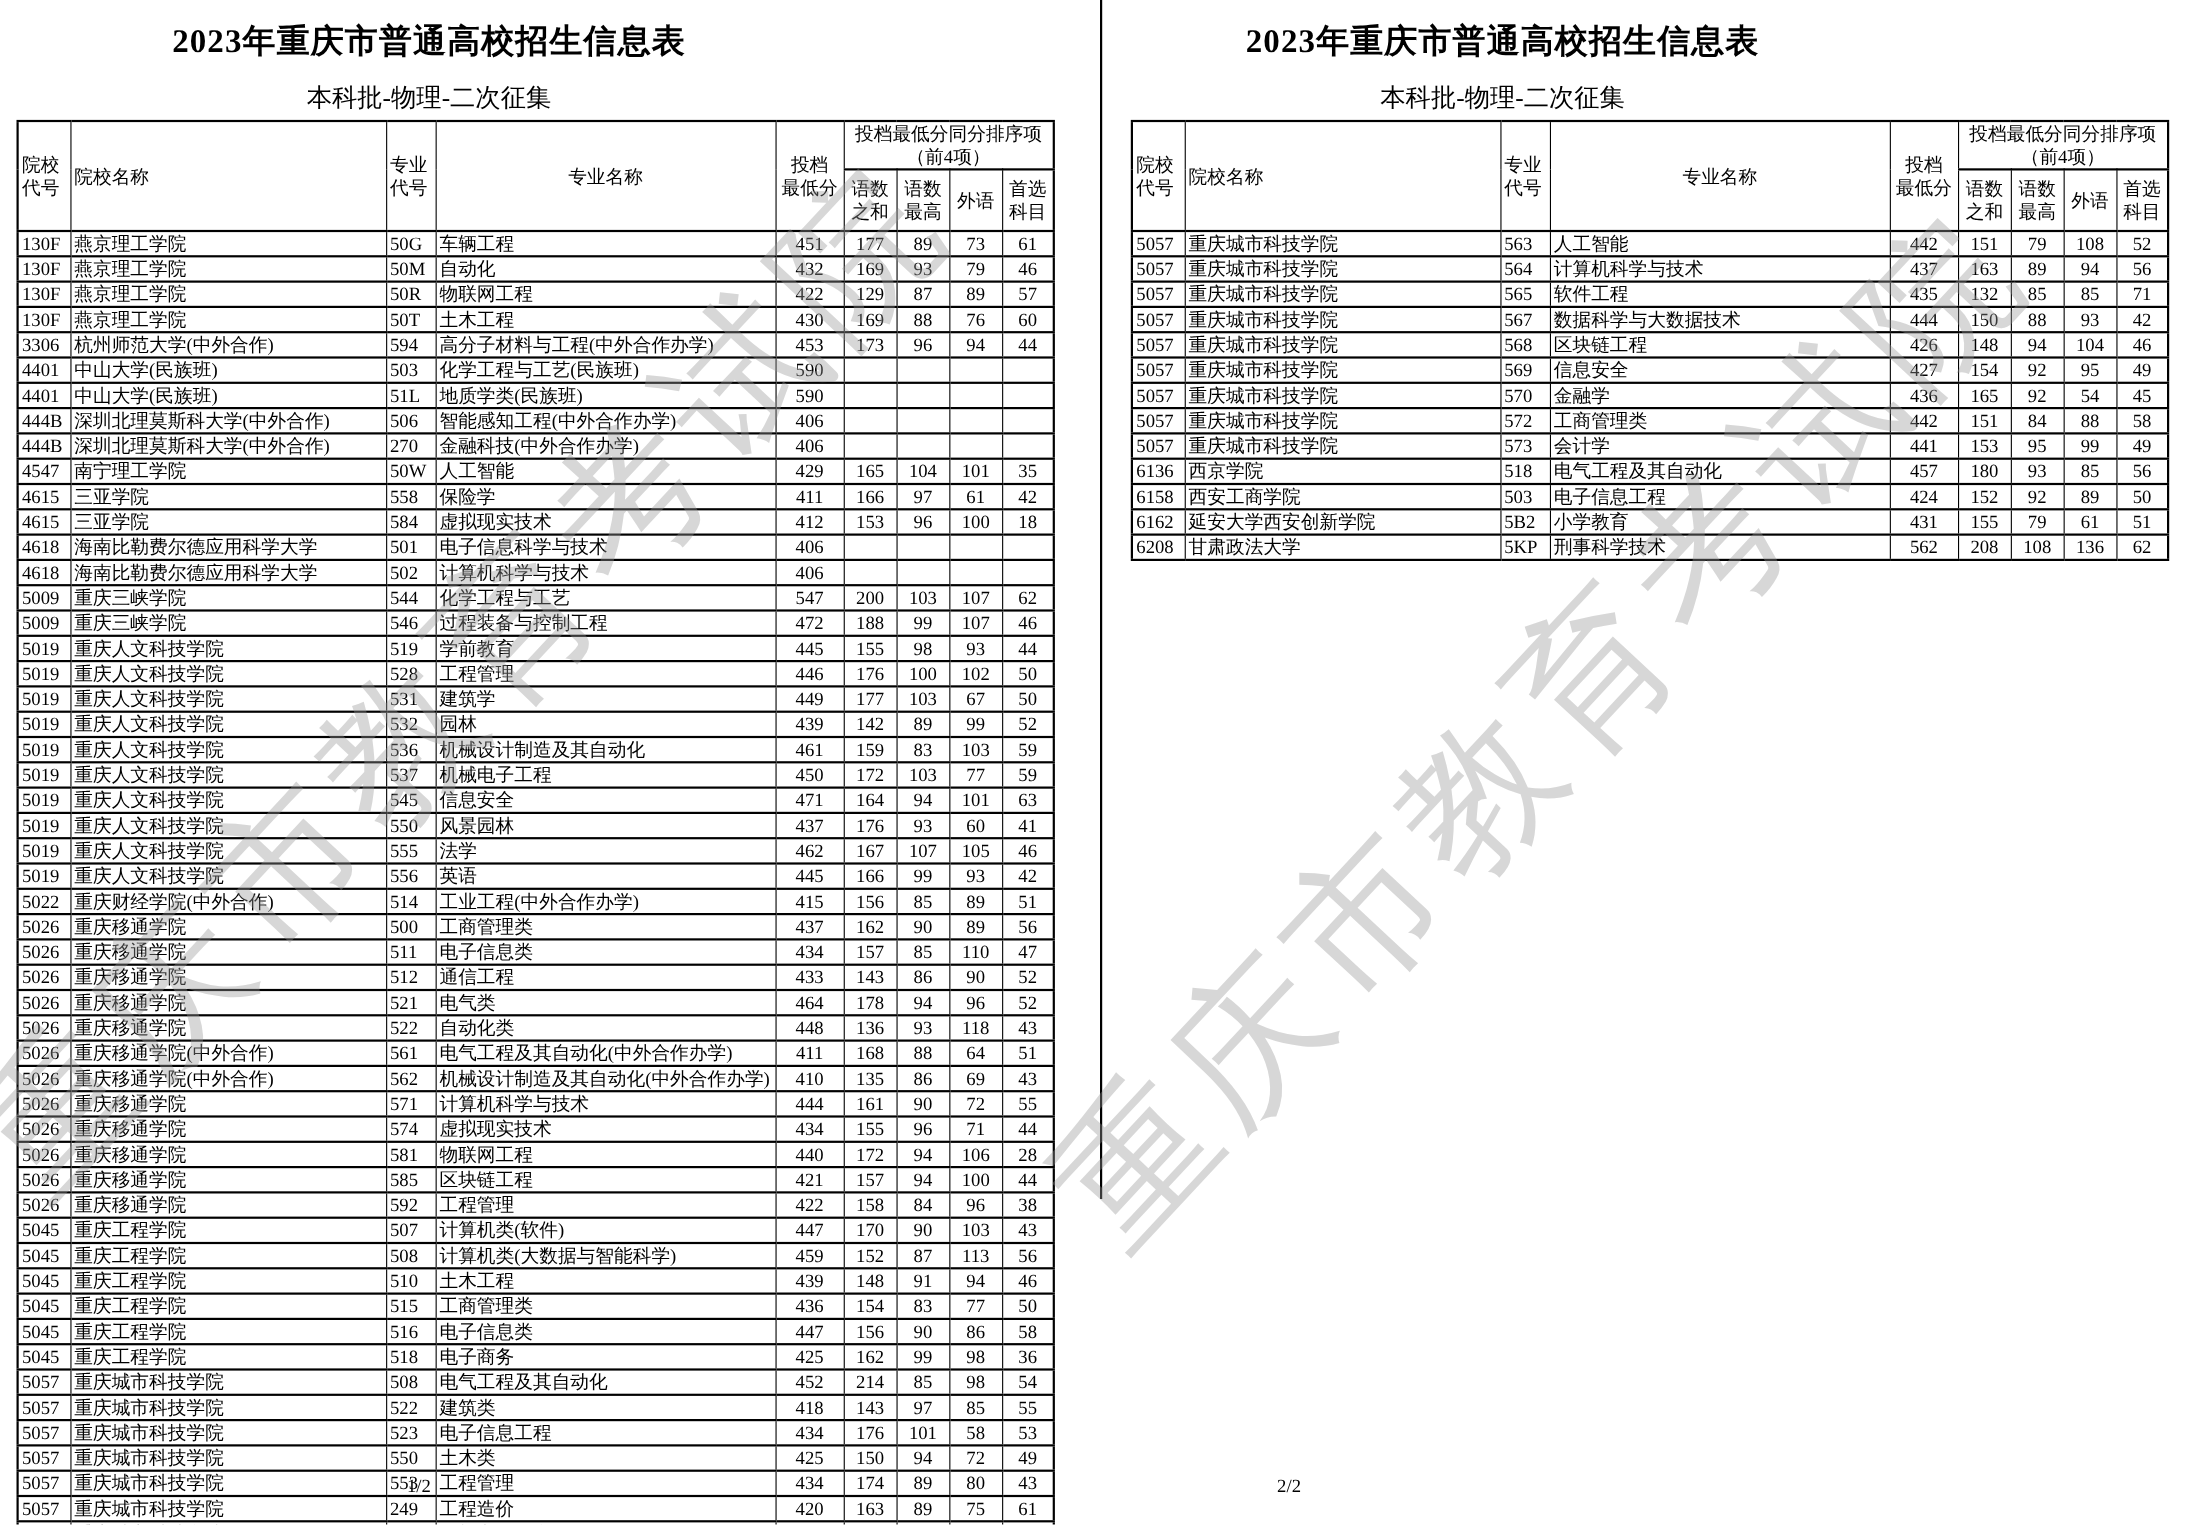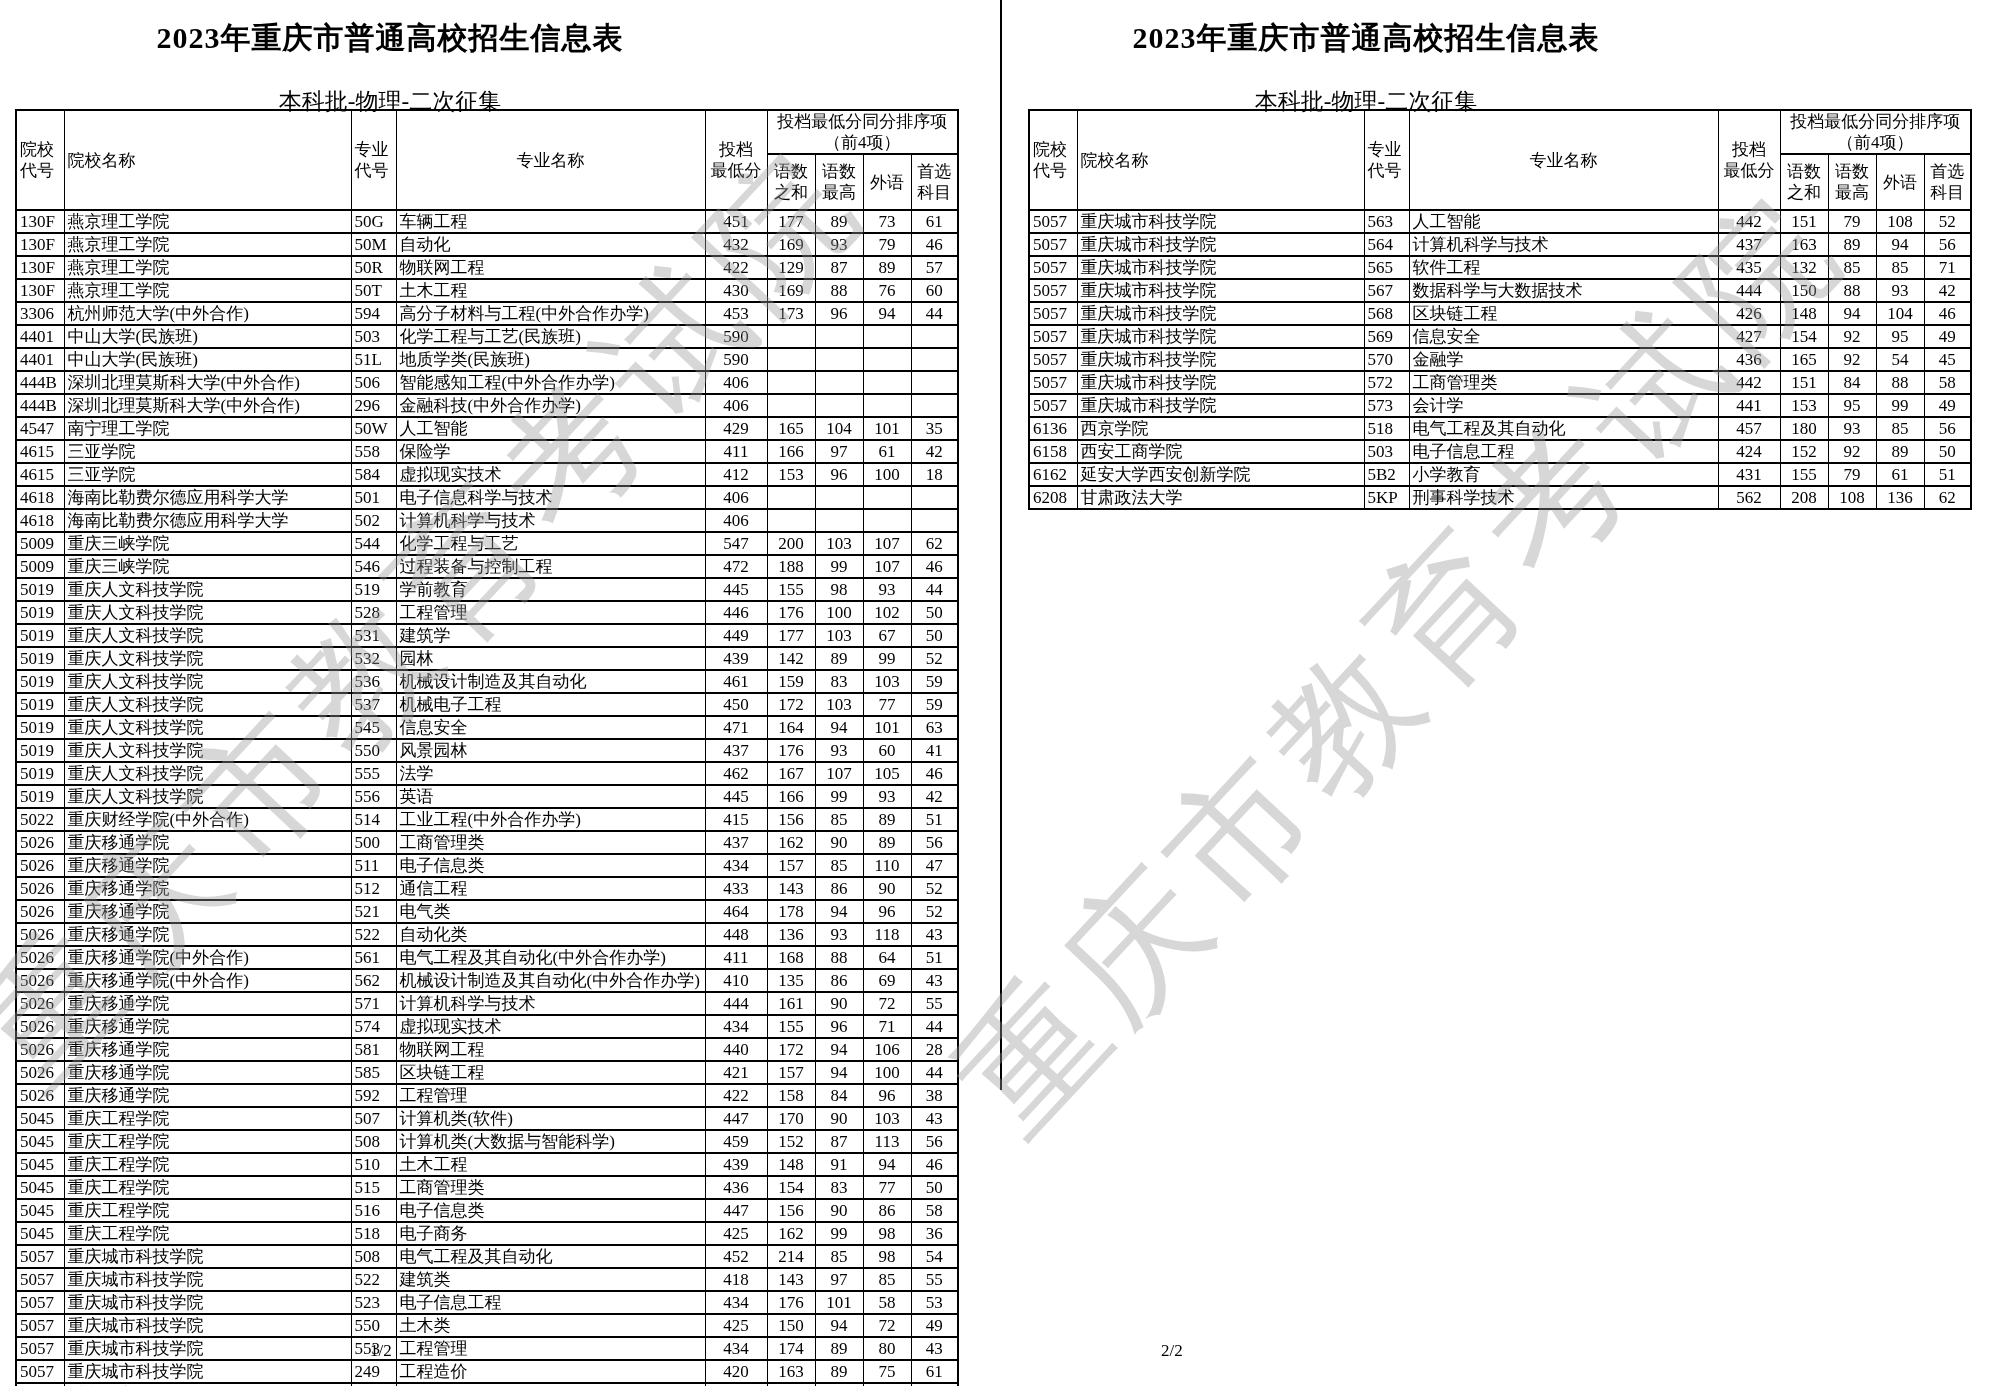--- a/index.html
+++ b/index.html
@@ -10,21 +10,21 @@
   }
   .sheet{position:absolute;top:4px;width:1001px;height:1386px;}
   #sheet-left{left:0;}
   #sheet-right{left:1001px;}
   .divider{position:absolute;left:1000px;top:0;width:2px;height:1090px;background:#000;}
 
   .head{position:absolute;top:14px;left:0;text-align:center;}
   #sheet-left .head{width:780px;}
   #sheet-right .head{width:730px;}
   .title{font-size:30px;font-weight:bold;letter-spacing:1px;line-height:40px;}
-  .subtitle{font-size:23px;line-height:30px;margin-top:29px;}
+  .subtitle{font-size:23px;line-height:30px;margin-top:16px;}
 
   table{
     position:absolute;top:105px;border-collapse:collapse;table-layout:fixed;
     width:942px;background:transparent;
   }
   #table-left{left:15px;}
   #table-right{left:27px;}
   th,td{
     border:solid #000;border-width:2px 1px;
     font-size:17px;font-weight:normal;padding:0 3px;overflow:hidden;
@@ -198,21 +198,21 @@
           <td>智能感知工程(中外合作办学)</td>
           <td>406</td>
           <td></td>
           <td></td>
           <td></td>
           <td></td>
         </tr>
         <tr>
           <td>444B</td>
           <td>深圳北理莫斯科大学(中外合作)</td>
-          <td>296</td>
+          <td>270</td>
           <td>金融科技(中外合作办学)</td>
           <td>406</td>
           <td></td>
           <td></td>
           <td></td>
           <td></td>
         </tr>
         <tr>
           <td>4547</td>
           <td>南宁理工学院</td>

